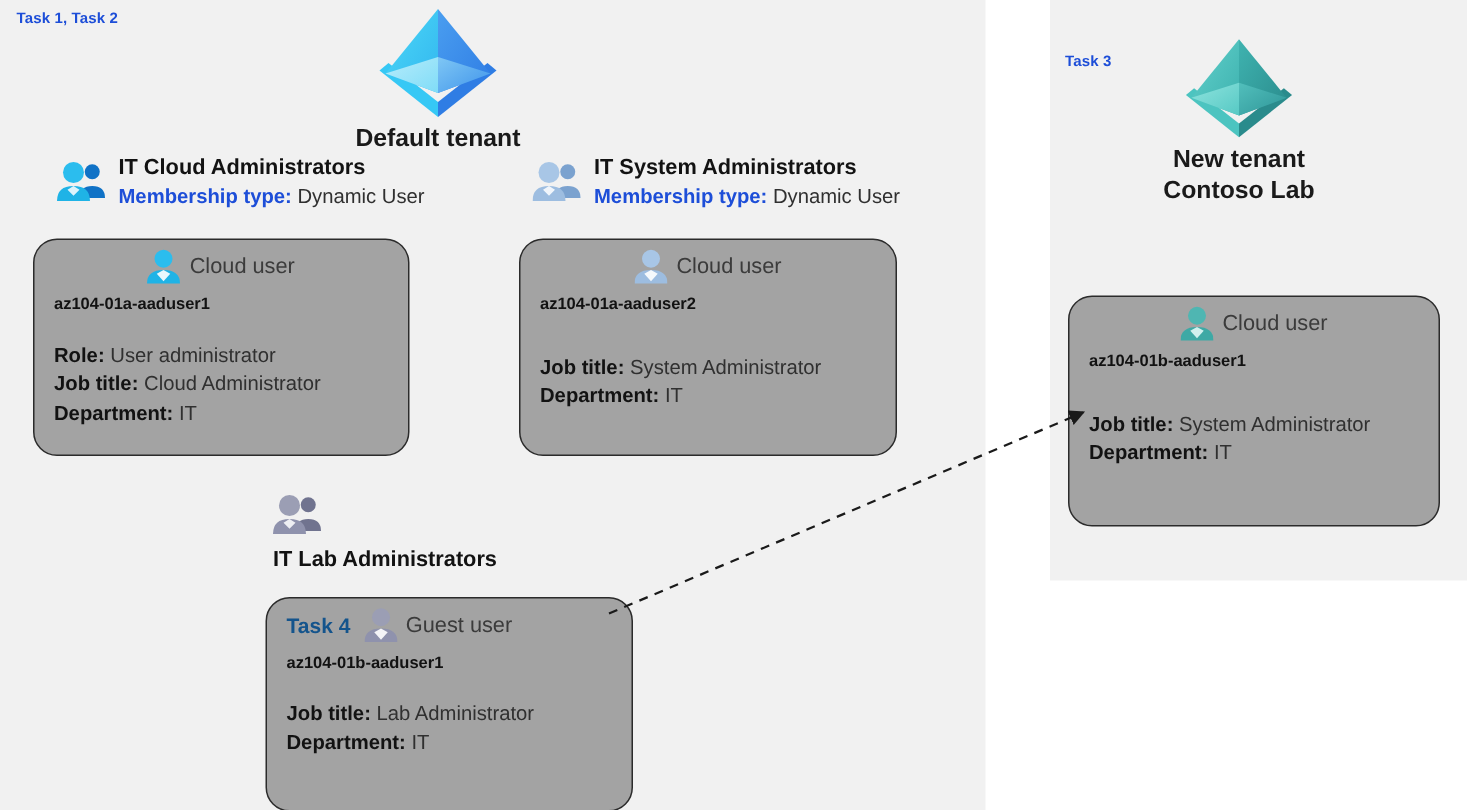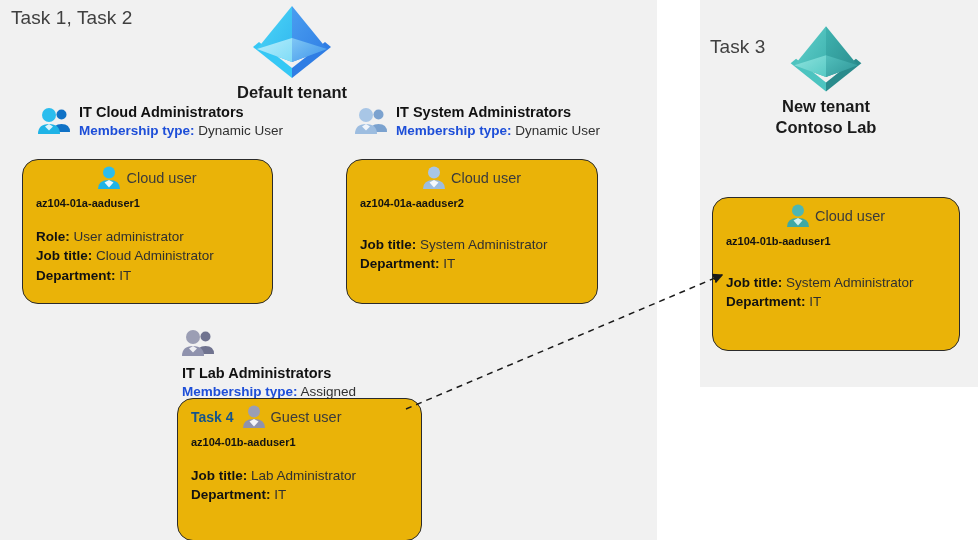--- a/index.html
+++ b/index.html
@@ -20,23 +20,23 @@
   .panel {
     position: absolute;
     background: #f1f1f1;
   }
   #panel-left  { left: 0px;   top: 0px; width: 657px; height: 540px; }
   #panel-right { left: 700px; top: 0px; width: 278px; height: 387px; }
 
   
   .task-label {
     position: absolute;
-    font-size: 19px;
-    font-weight: normal;
-    color: #404040;
+    font-size: 10px;
+    font-weight: bold;
+    color: #1d4ed8;
     letter-spacing: 0.1px;
     white-space: nowrap;
   }
   #task-label-12 { left: 11px;  top: 7px; }
   #task-label-3  { left: 710px; top: 0; margin-top: 36px; }
 
   
   .tenant-block {
     position: absolute;
     text-align: center;
@@ -77,21 +77,21 @@
   #group-cloud  { left: 38px;  top: 103px; }
   #group-system { left: 355px; top: 103px; }
   #group-lab    { left: 182px; top: 325px; flex-direction: column; }
 
   
   .user-card {
     position: absolute;
     box-sizing: border-box;
     border: 1.4px solid #2b2b2b;
     border-radius: 16px;
-    background: #eab308;
+    background: #a3a3a3;
   }
   #card-aaduser1-a { left: 22px;  top: 159px; width: 251px; height: 145px; }
   #card-aaduser2-a { left: 346px; top: 159px; width: 252px; height: 145px; }
   #card-guest      { left: 177px; top: 381px; width: 245px; height: 143px; margin-top: 17px; }
   #card-aaduser1-b { left: 712px; top: 197px; width: 248px; height: 154px; }
 
   .card-head {
     display: flex;
     align-items: center;
     gap: 6px;
@@ -248,24 +248,20 @@
   <div class="group" id="group-lab">
     <svg class="group-icon" width="34" height="28" viewBox="0 0 34 28">
       <circle cx="23.5" cy="7.5" r="5" fill="#70738f"></circle>
       <path d="M15 25 q0-8 8.5-8 q8.5 0 8.5 8 z" fill="#70738f"></path>
       <circle cx="11" cy="8" r="7" fill="#9b9eb4"></circle>
       <path d="M0 27 q0-10 11-10 q11 0 11 10 z" fill="#8f92ad"></path>
       <path d="M11 17 l-4 2.5 l4 4 l4-4 z" fill="#ffffff" opacity="0.85"></path>
     </svg>
     <div class="group-text">
       <div class="group-name">IT Lab Administrators</div>
-      <div class="group-meta">
-        <b>Membership type:</b>
-        <span>Assigned</span>
-      </div>
     </div>
   </div>
 
   <div class="user-card" id="card-aaduser1-a">
     <div class="card-head center">
       <svg width="22" height="24" viewBox="0 0 22 24">
         <circle cx="11" cy="6.5" r="6" fill="#2bbdee"></circle>
         <path d="M0 23 q0-9 11-9 q11 0 11 9 z" fill="#1fb3e6"></path>
         <path d="M11 14 l-4.5 2.5 l4.5 5 l4.5-5 z" fill="#ffffff" opacity="0.9"></path>
       </svg>

